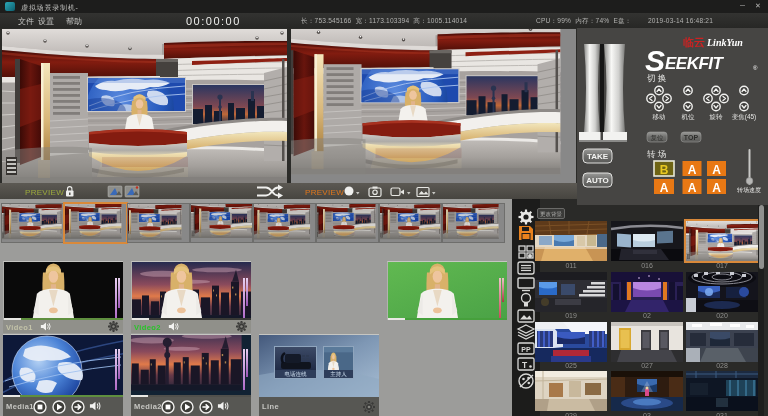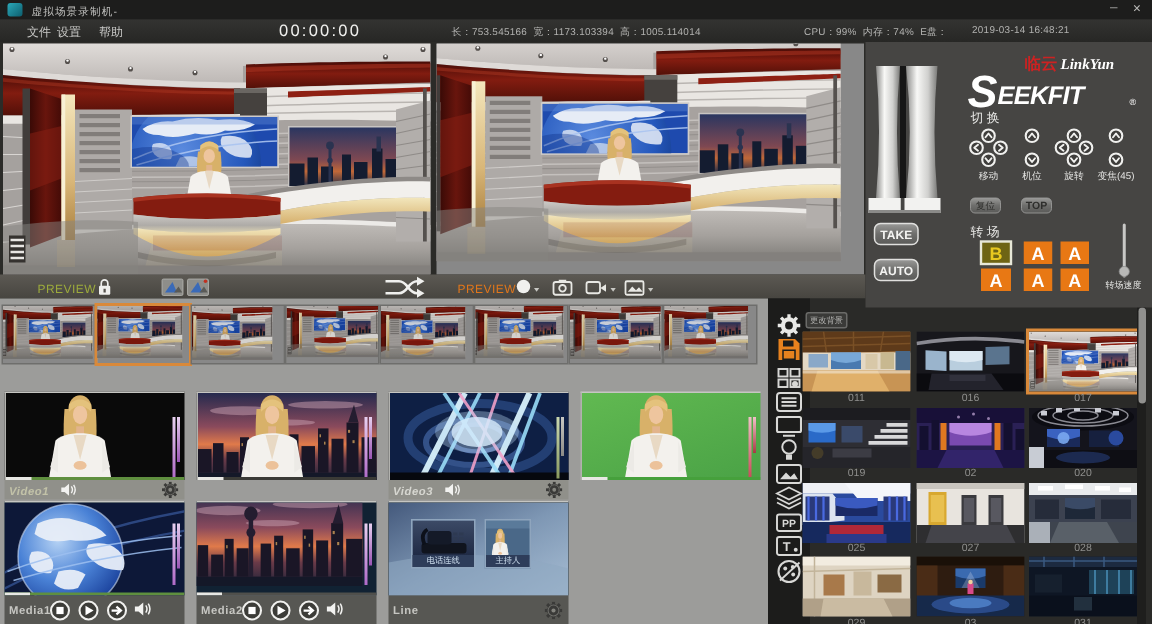--- a/index.html
+++ b/index.html
@@ -23,21 +23,21 @@
 #pbar { left:0; top:183px; width:577px; height:16px; background:linear-gradient(#5c5953,#474540); }
 #pbar .lbl { top:5px; font-size:8px; letter-spacing:0.3px;padding-left:19px; }
 
 #bl { left:0; top:199px; width:512px; height:217px; background:#9c9c9a; }
 .thumb { top:5px; width:61px; height:38px; outline:1px solid #6e6e6c; background:#888; }
 .thumb svg { display:block; filter:brightness(0.87) saturate(1.08); }
 .thumb.sel { outline:2px solid #d9893a; }
 .vtile { top:62px; width:120px; }
 .vimg { position:relative; width:120px; height:59px; overflow:hidden; border-top:1px solid #c6c6c2; border-left:1px solid #b2b2ae; background:#222; }
 .vlabel { position:relative; width:120px; height:13px; background:#90908a; font-size:7.5px; font-weight:bold; }
-.vlabel span { position:absolute; left:3px; top:3px; letter-spacing:0.4px;font-style:italic; }
+.vlabel span { position:absolute; left:3px; top:3px; letter-spacing:0.4px; }
 .spkic { position:absolute; left:37px; top:2px; }
 .gearic { position:absolute; right:4px; top:1px; }
 .meters { position:absolute; right:3px; top:16px; }
 .meters i { position:absolute; right:3px; width:2.5px; height:41px; display:block; }
 .meters i+i { right:0; }
 .prog { position:absolute; left:0; bottom:0; width:100%; height:2.5px; }
 .prog span { position:absolute; left:0; top:0; width:17px; height:2.5px; background:#e8e8e4; display:block; }
 .mtile { top:135px; width:120px; }
 .mimg { position:relative; width:120px; height:63px; overflow:hidden; border-top:1px solid #c6c6c2; background:#123; }
 .mbar { position:relative; width:120px; height:19px; background:#575753; }
@@ -682,33 +682,22 @@
             <use href="#womanv"></use>
           </svg>
       <div class="meters">
             <i style="background:linear-gradient(#e8d0f0,#b06ac8)"></i>
             <i style="background:linear-gradient(#e8d0f0,#9a54b4);height:28px"></i>
           </div>
       <div class="prog" style="background:#3a3a36">
             <span></span>
           </div>
     </div>
-  </div>
-  <div class="vtile abs" style="left:259px">
-    <div class="vimg">
-          <svg class="abs" style="left:0;top:0" width="120" height="59" viewBox="0 0 120 59" preserveAspectRatio="none">
-            <use href="#v3fx"></use>
-          </svg>
-      <div class="meters">
-            <i style="background:linear-gradient(#cad8b0,#8a9a60)"></i>
-            <i style="background:linear-gradient(#c8c8c4,#8a8a86);height:26px"></i>
-          </div>
-    </div>
     <div class="vlabel">
-          <span style="color:#d6d6d0">Video3</span>
+          <span style="color:#28c428">Video2</span>
           <svg class="spkic" width="12" height="9" viewBox="0 0 14 10">
             <use href="#spk"></use>
           </svg>
           <svg class="gearic" width="11" height="11" viewBox="0 0 14 14">
             <use href="#gearIc"></use>
           </svg>
         </div>
   </div>
   <div class="vtile abs" style="left:387px">
     <div class="vimg" style="background:linear-gradient(160deg,#61b951,#4aa246)">

